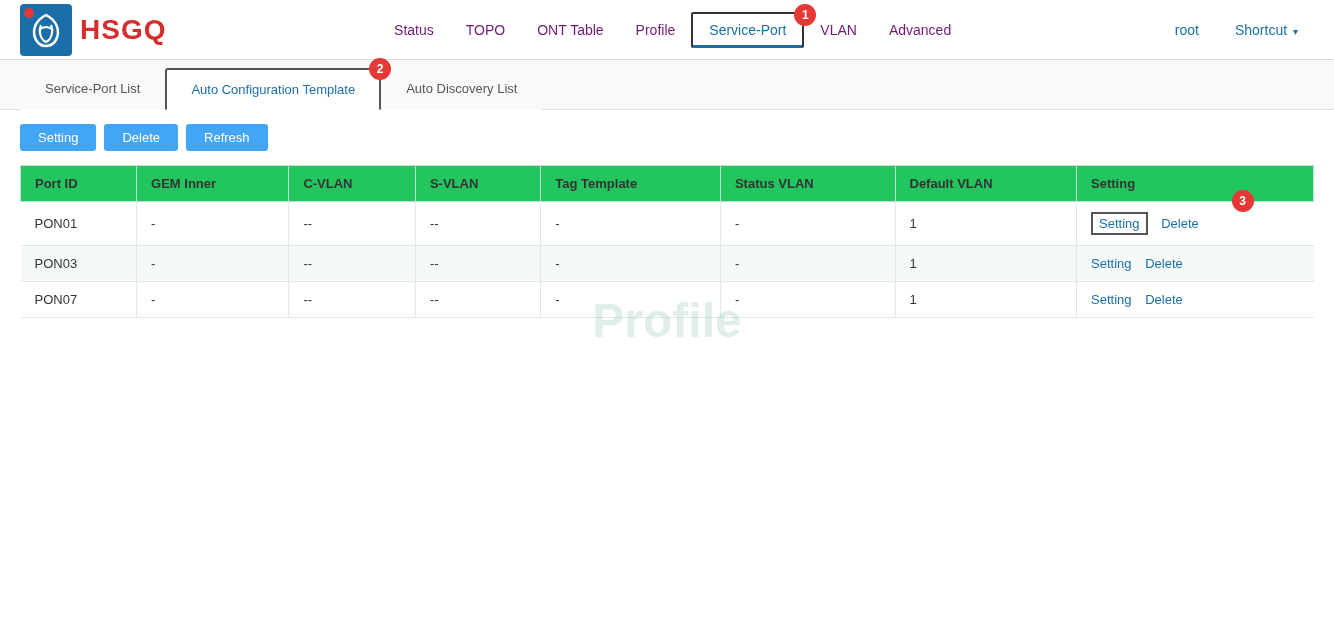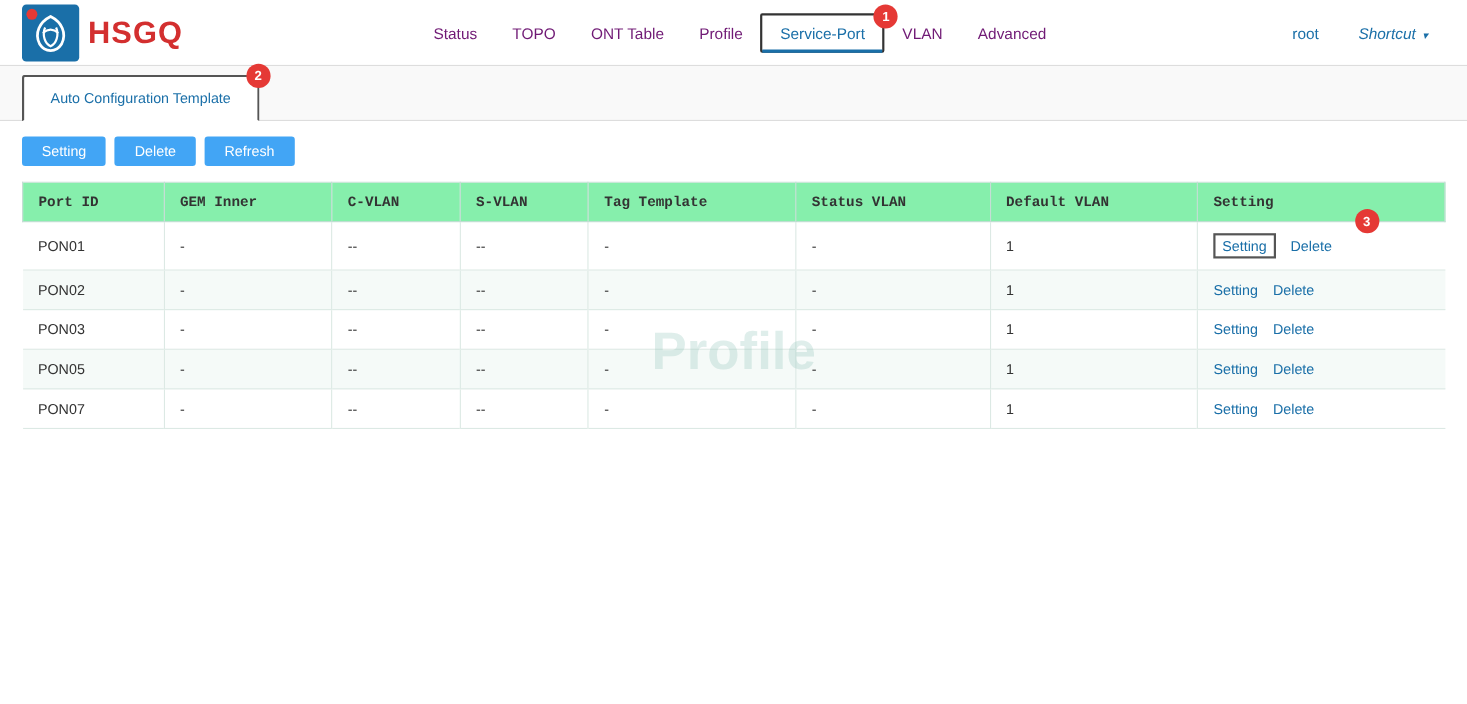--- a/index.html
+++ b/index.html
@@ -131,22 +131,21 @@
     .table-wrapper {
       padding: 0 20px;
       overflow-x: auto;
     }
     table {
       width: 100%;
       border-collapse: collapse;
       font-size: 13px;
     }
     thead tr {
-      background: #86efac;
-      font-family: Liberation Mono, monospace;
+      background: #22c55e;
     }
     thead th {
       padding: 10px 14px;
       text-align: left;
       font-weight: 600;
       color: #333;
       border: 1px solid #c5ddd5;
     }
     tbody tr {
       border-bottom: 1px solid #dce9e4;
@@ -231,33 +230,35 @@
       <span>Service-Port</span>
       
       <span class="step-badge" style="top:-10px;right:-14px;">1</span>
     </span>
     <span class="nav-item">VLAN</span>
     <span class="nav-item">Advanced</span>
   </nav>
 
   <div class="nav-right">
     <span class="nav-item" style="color:#1a6fa8;">root</span>
-    <span class="nav-item" style="color:#1a6fa8;font-style:italic;">
+    <span class="nav-item" style="color:#1a6fa8;">
       <span>Shortcut</span>
       <span class="dropdown-arrow">▾</span>
     </span>
   </div>
 </div>
 
 <div class="tabs-bar">
+  <div class="tab">Service-Port List</div>
   <div class="tab highlighted" style="position:relative;">
     <span>Auto Configuration Template</span>
     
     <span class="step-badge" style="top:-12px;right:-12px;">2</span>
   </div>
+  <div class="tab">Auto Discovery List</div>
 </div>
 
 <div class="toolbar">
   <button class="btn">Setting</button>
   <button class="btn">Delete</button>
   <button class="btn">Refresh</button>
 </div>
 
 <div class="table-wrapper">
   <table>
@@ -284,62 +285,36 @@
         <td>-</td>
         <td>1</td>
         <td style="position:relative;">
           <button class="link-btn" style="border:2px solid #555;padding:2px 6px;">Setting</button>
           <button class="link-btn">Delete</button>
           
           <span class="step-badge" style="top:-12px;right:60px;">3</span>
         </td>
       </tr>
 
+
       <tr>
-        <td>PON02</td>
+        <td>PON03</td>
         <td>-</td>
         <td>--</td>
         <td>--</td>
         <td>-</td>
         <td>-</td>
         <td>1</td>
         <td>
           <button class="link-btn">Setting</button>
           <button class="link-btn">Delete</button>
         </td>
       </tr>
 
-      <tr>
-        <td>PON03</td>
-        <td>-</td>
-        <td>--</td>
-        <td>--</td>
-        <td>-</td>
-        <td>-</td>
-        <td>1</td>
-        <td>
-          <button class="link-btn">Setting</button>
-          <button class="link-btn">Delete</button>
-        </td>
-      </tr>
-
-
-      <tr>
-        <td>PON05</td>
-        <td>-</td>
-        <td>--</td>
-        <td>--</td>
-        <td>-</td>
-        <td>-</td>
-        <td>1</td>
-        <td>
-          <button class="link-btn">Setting</button>
-          <button class="link-btn">Delete</button>
-        </td>
-      </tr>
+
 
 
       <tr>
         <td>PON07</td>
         <td>-</td>
         <td>--</td>
         <td>--</td>
         <td>-</td>
         <td>-</td>
         <td>1</td>

